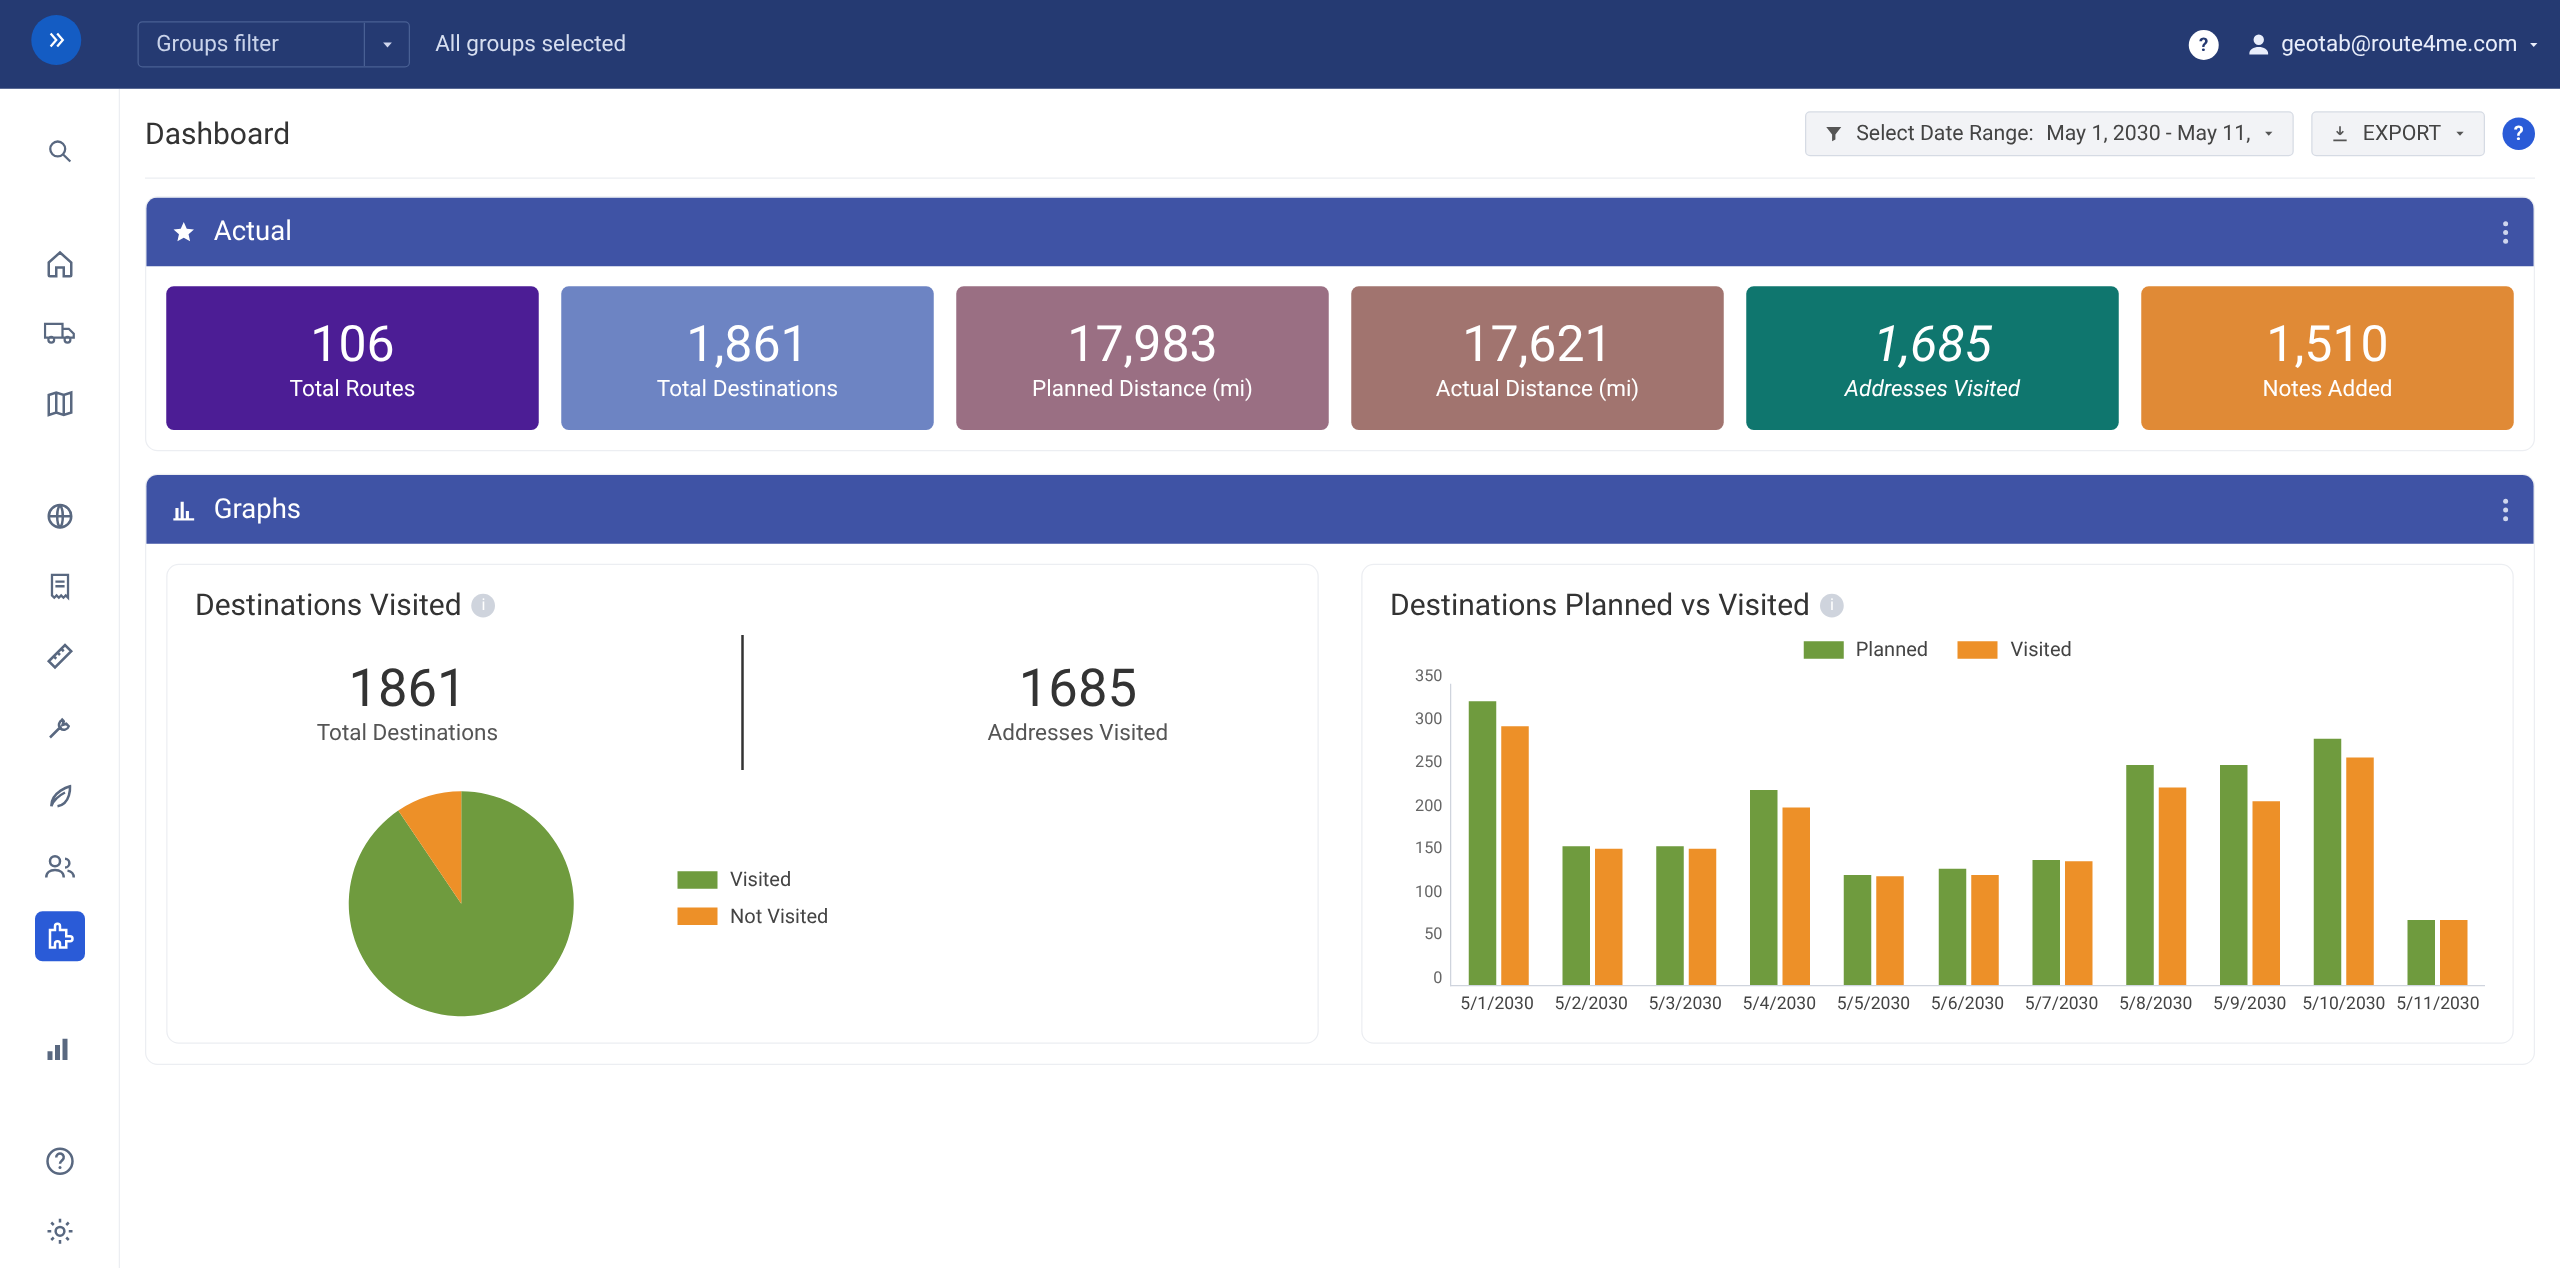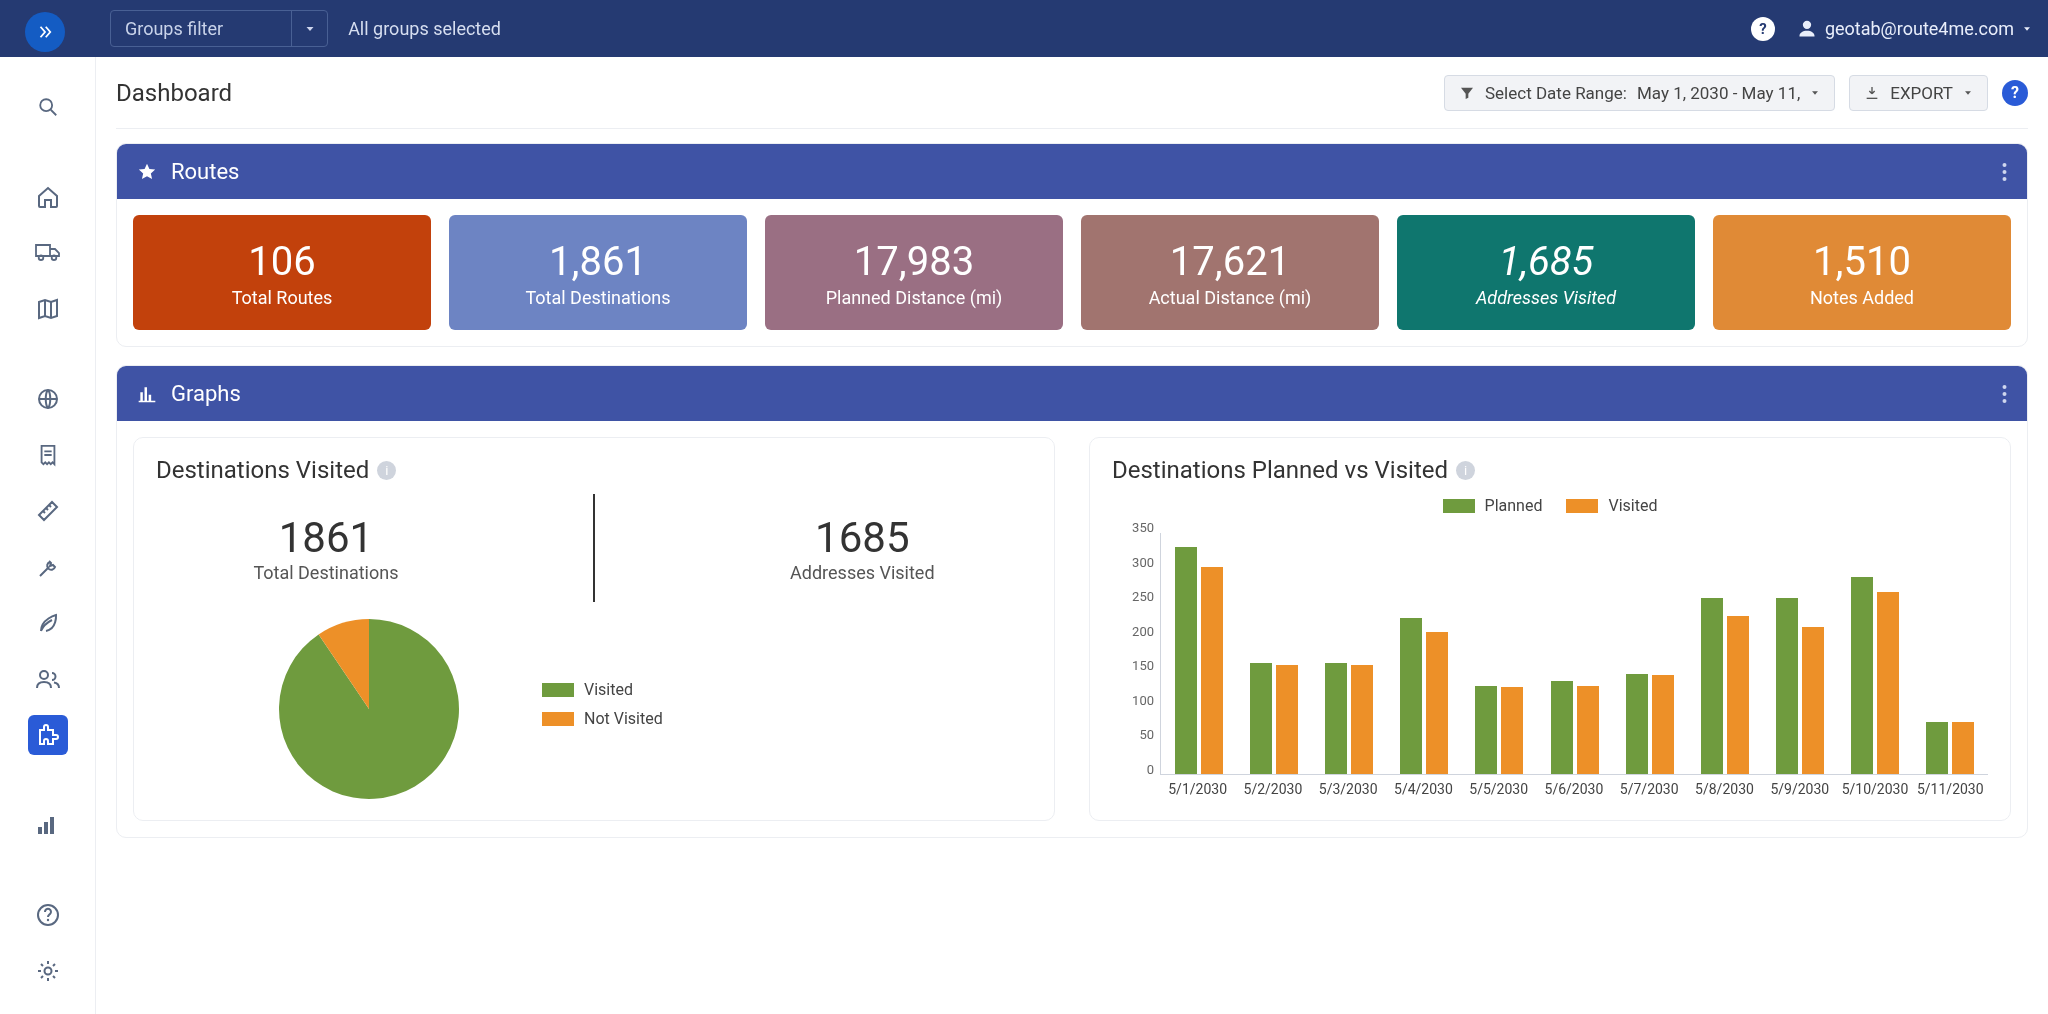--- a/index.html
+++ b/index.html
@@ -1,19 +1,19 @@
 <!DOCTYPE html>
 <html><head>
 <meta charset="utf-8">
 <style>
   * { box-sizing: border-box; margin: 0; padding: 0; }
   body { font-family: -apple-system, "Segoe UI", Roboto, Arial, sans-serif; background: #fff; color: #333; width: 2048px; }
 
   
-  .topbar { position: relative; height: 57px; background: #253a72; display: flex; align-items: center; padding: 0 16px 0 110px; color: #fff; font-size: 18px; }
+  .topbar { position: relative; height: 71px; background: #253a72; display: flex; align-items: center; padding: 0 16px 0 110px; color: #fff; font-size: 18px; }
   .circle-toggle { position: absolute; left: 25px; top: 12px; width: 40px; height: 40px; border-radius: 50%; background: #145cc3; display: flex; align-items: center; justify-content: center; cursor: pointer; }
   .groups-filter { display: flex; align-items: center; height: 37px; border: 1px solid #496094; border-radius: 4px; overflow: hidden; }
   .groups-filter .gf-label { padding: 0 68px 0 14px; line-height: 35px; color: #c9d3ea; }
   .groups-filter .gf-caret { width: 36px; height: 35px; border-left: 1px solid #496094; display: flex; align-items: center; justify-content: center; cursor: pointer; }
   .all-groups { margin-left: 20px; color: #d6def0; }
   .topbar-right { margin-left: auto; display: flex; align-items: center; gap: 22px; }
   .help-circle { width: 24px; height: 24px; border-radius: 50%; background: #fff; color: #253a72; display: flex; align-items: center; justify-content: center; font-weight: 700; font-size: 15px; cursor: pointer; }
   .user { display: flex; align-items: center; gap: 8px; cursor: pointer; color: #e9eefb; }
 
   
@@ -211,32 +211,32 @@
         </div>
         <div class="help-blue">?</div>
       </div>
     </div>
 
     <div class="panel">
       <div class="panel-head">
         <svg width="20" height="20" viewBox="0 0 24 24" style="margin-right:14px">
             <path fill="#fff" d="M12 2l2.9 6.3 6.9.7-5.2 4.7 1.5 6.8L12 17l-6.1 3.5 1.5-6.8L2.2 9l6.9-.7z"></path>
           </svg>
-        <span>Routes</span>
+        <span>Actual</span>
         <div class="kebab">
           <svg width="5" height="20" viewBox="0 0 5 20">
               <circle cx="2.5" cy="3" r="2" fill="#cfd6ee"></circle>
               <circle cx="2.5" cy="10" r="2" fill="#cfd6ee"></circle>
               <circle cx="2.5" cy="17" r="2" fill="#cfd6ee"></circle>
             </svg>
         </div>
       </div>
       <div class="panel-body">
         <div class="stat-row" id="stat-row">
-            <div class="stat" style="background: #c2410c;">
+            <div class="stat" style="background: #4c1d95;">
               <div class="num">106</div>
               <div class="lbl">Total Routes</div>
             </div>
             <div class="stat" style="background: rgb(109, 132, 195);">
               <div class="num">1,861</div>
               <div class="lbl">Total Destinations</div>
             </div>
             <div class="stat" style="background: rgb(154, 111, 131);">
               <div class="num">17,983</div>
               <div class="lbl">Planned Distance (mi)</div>

